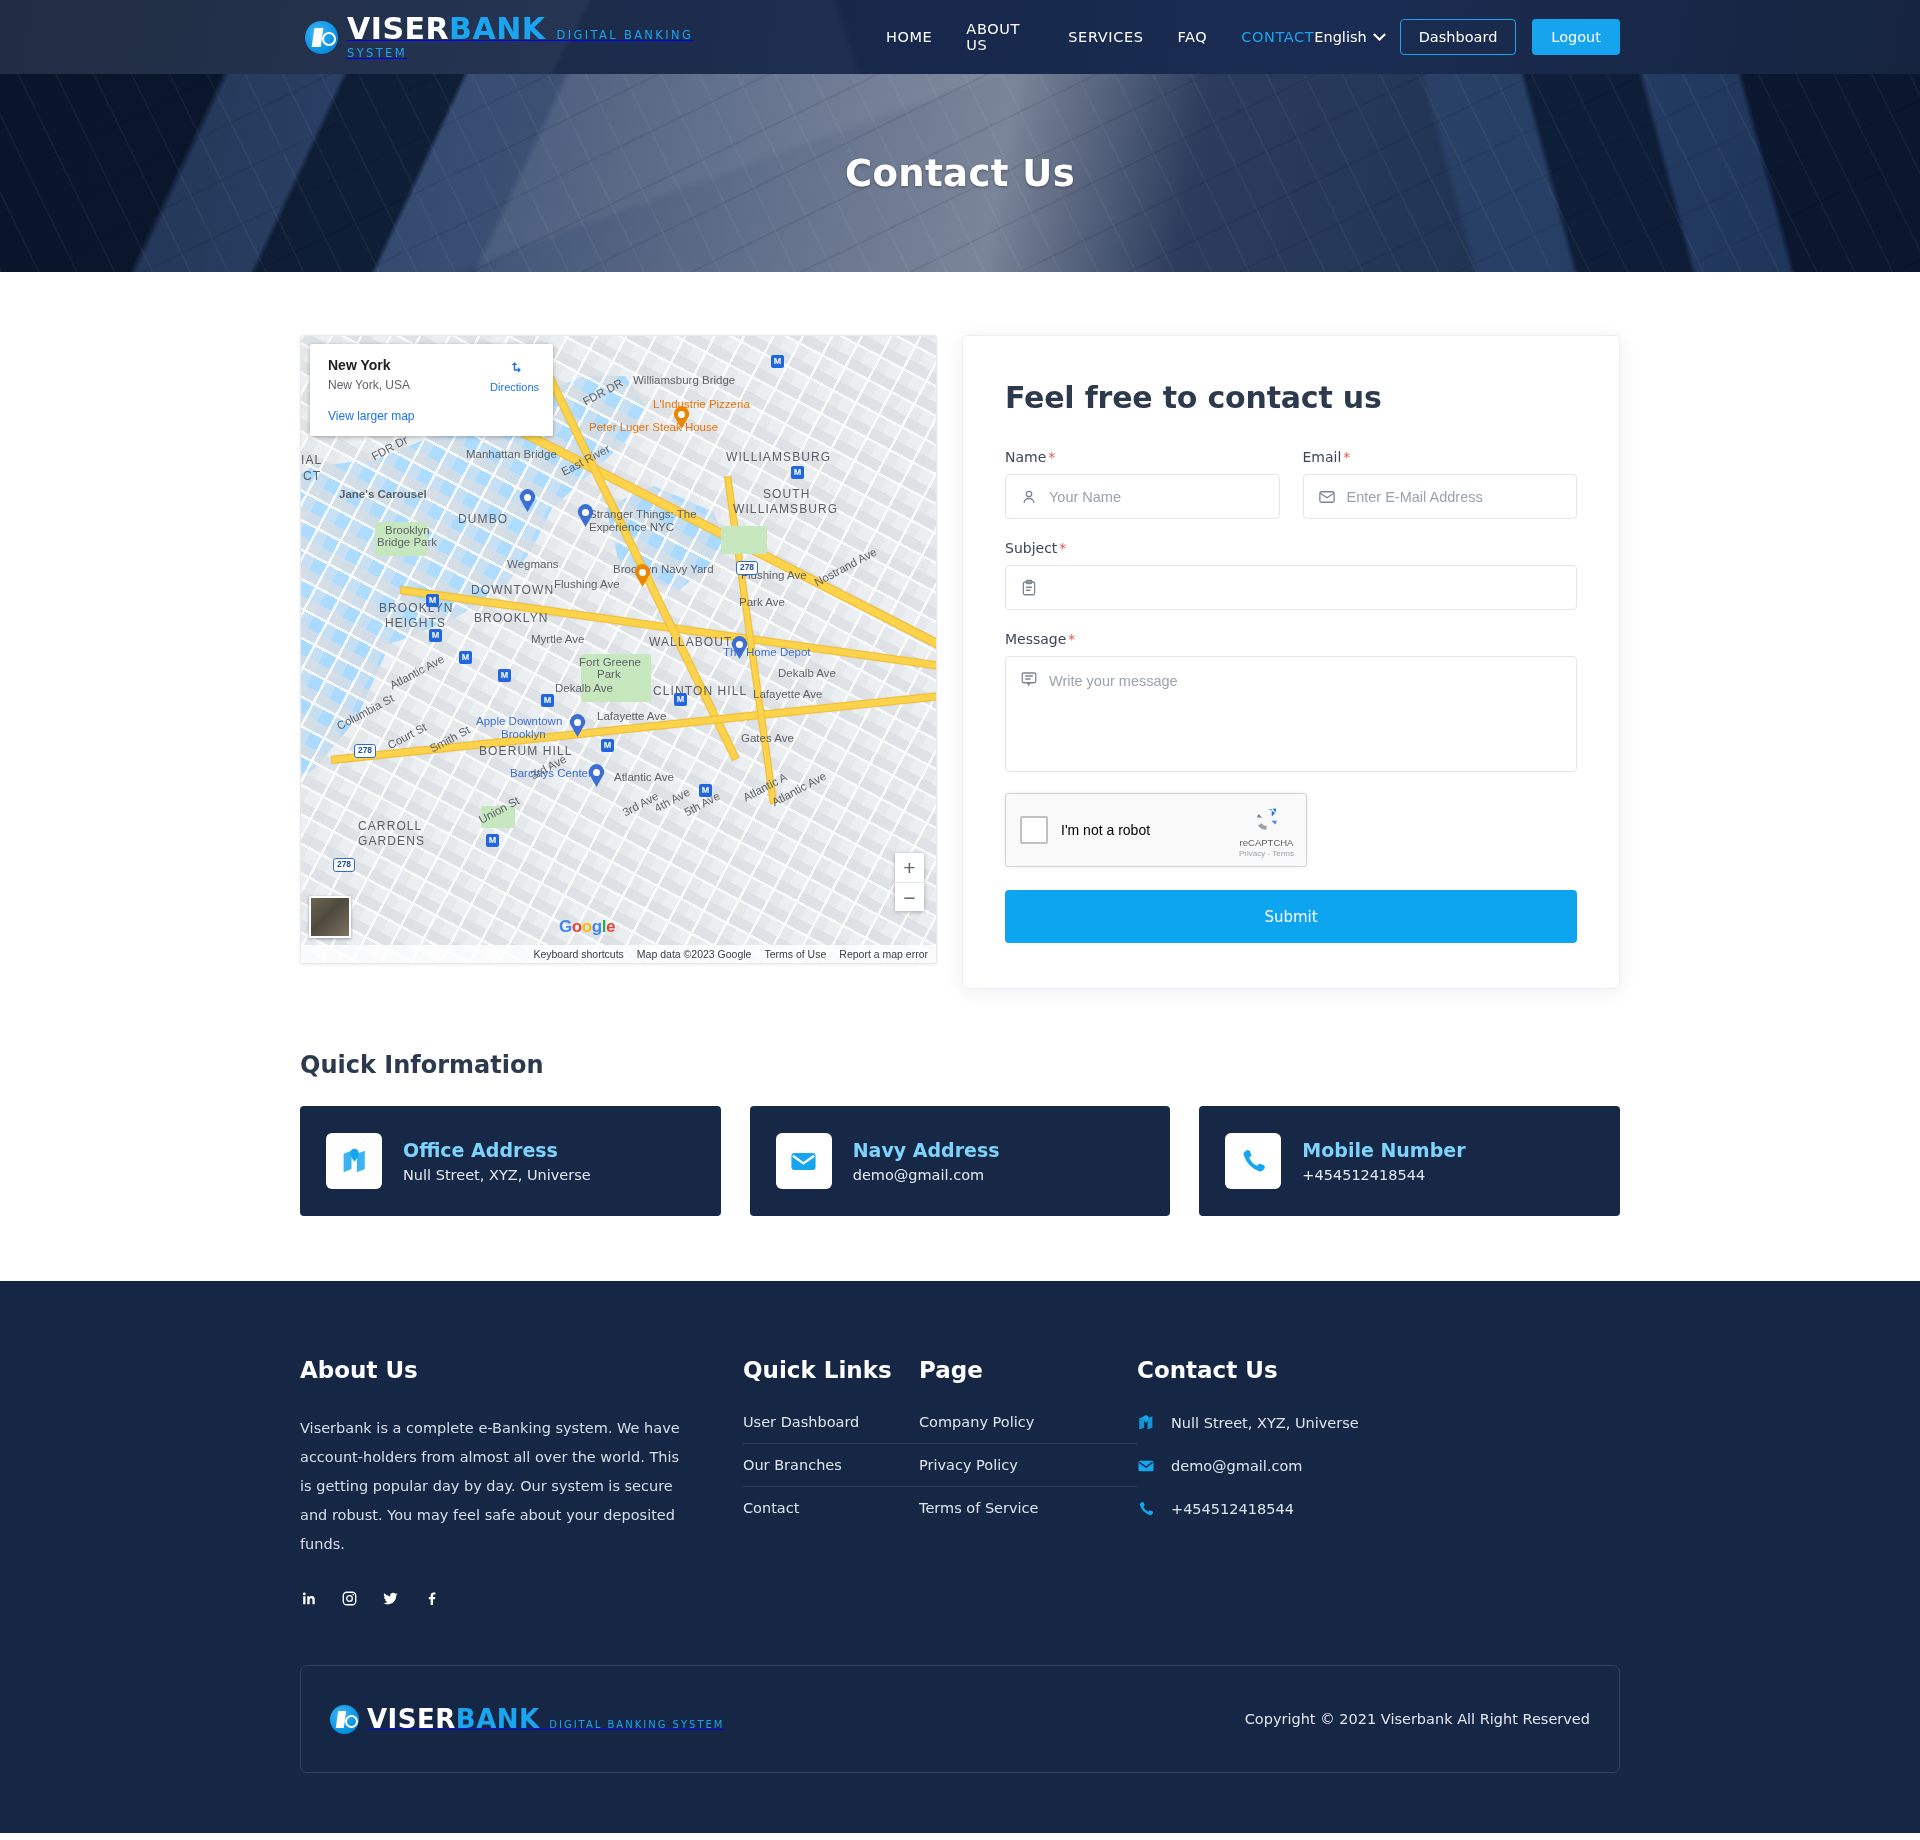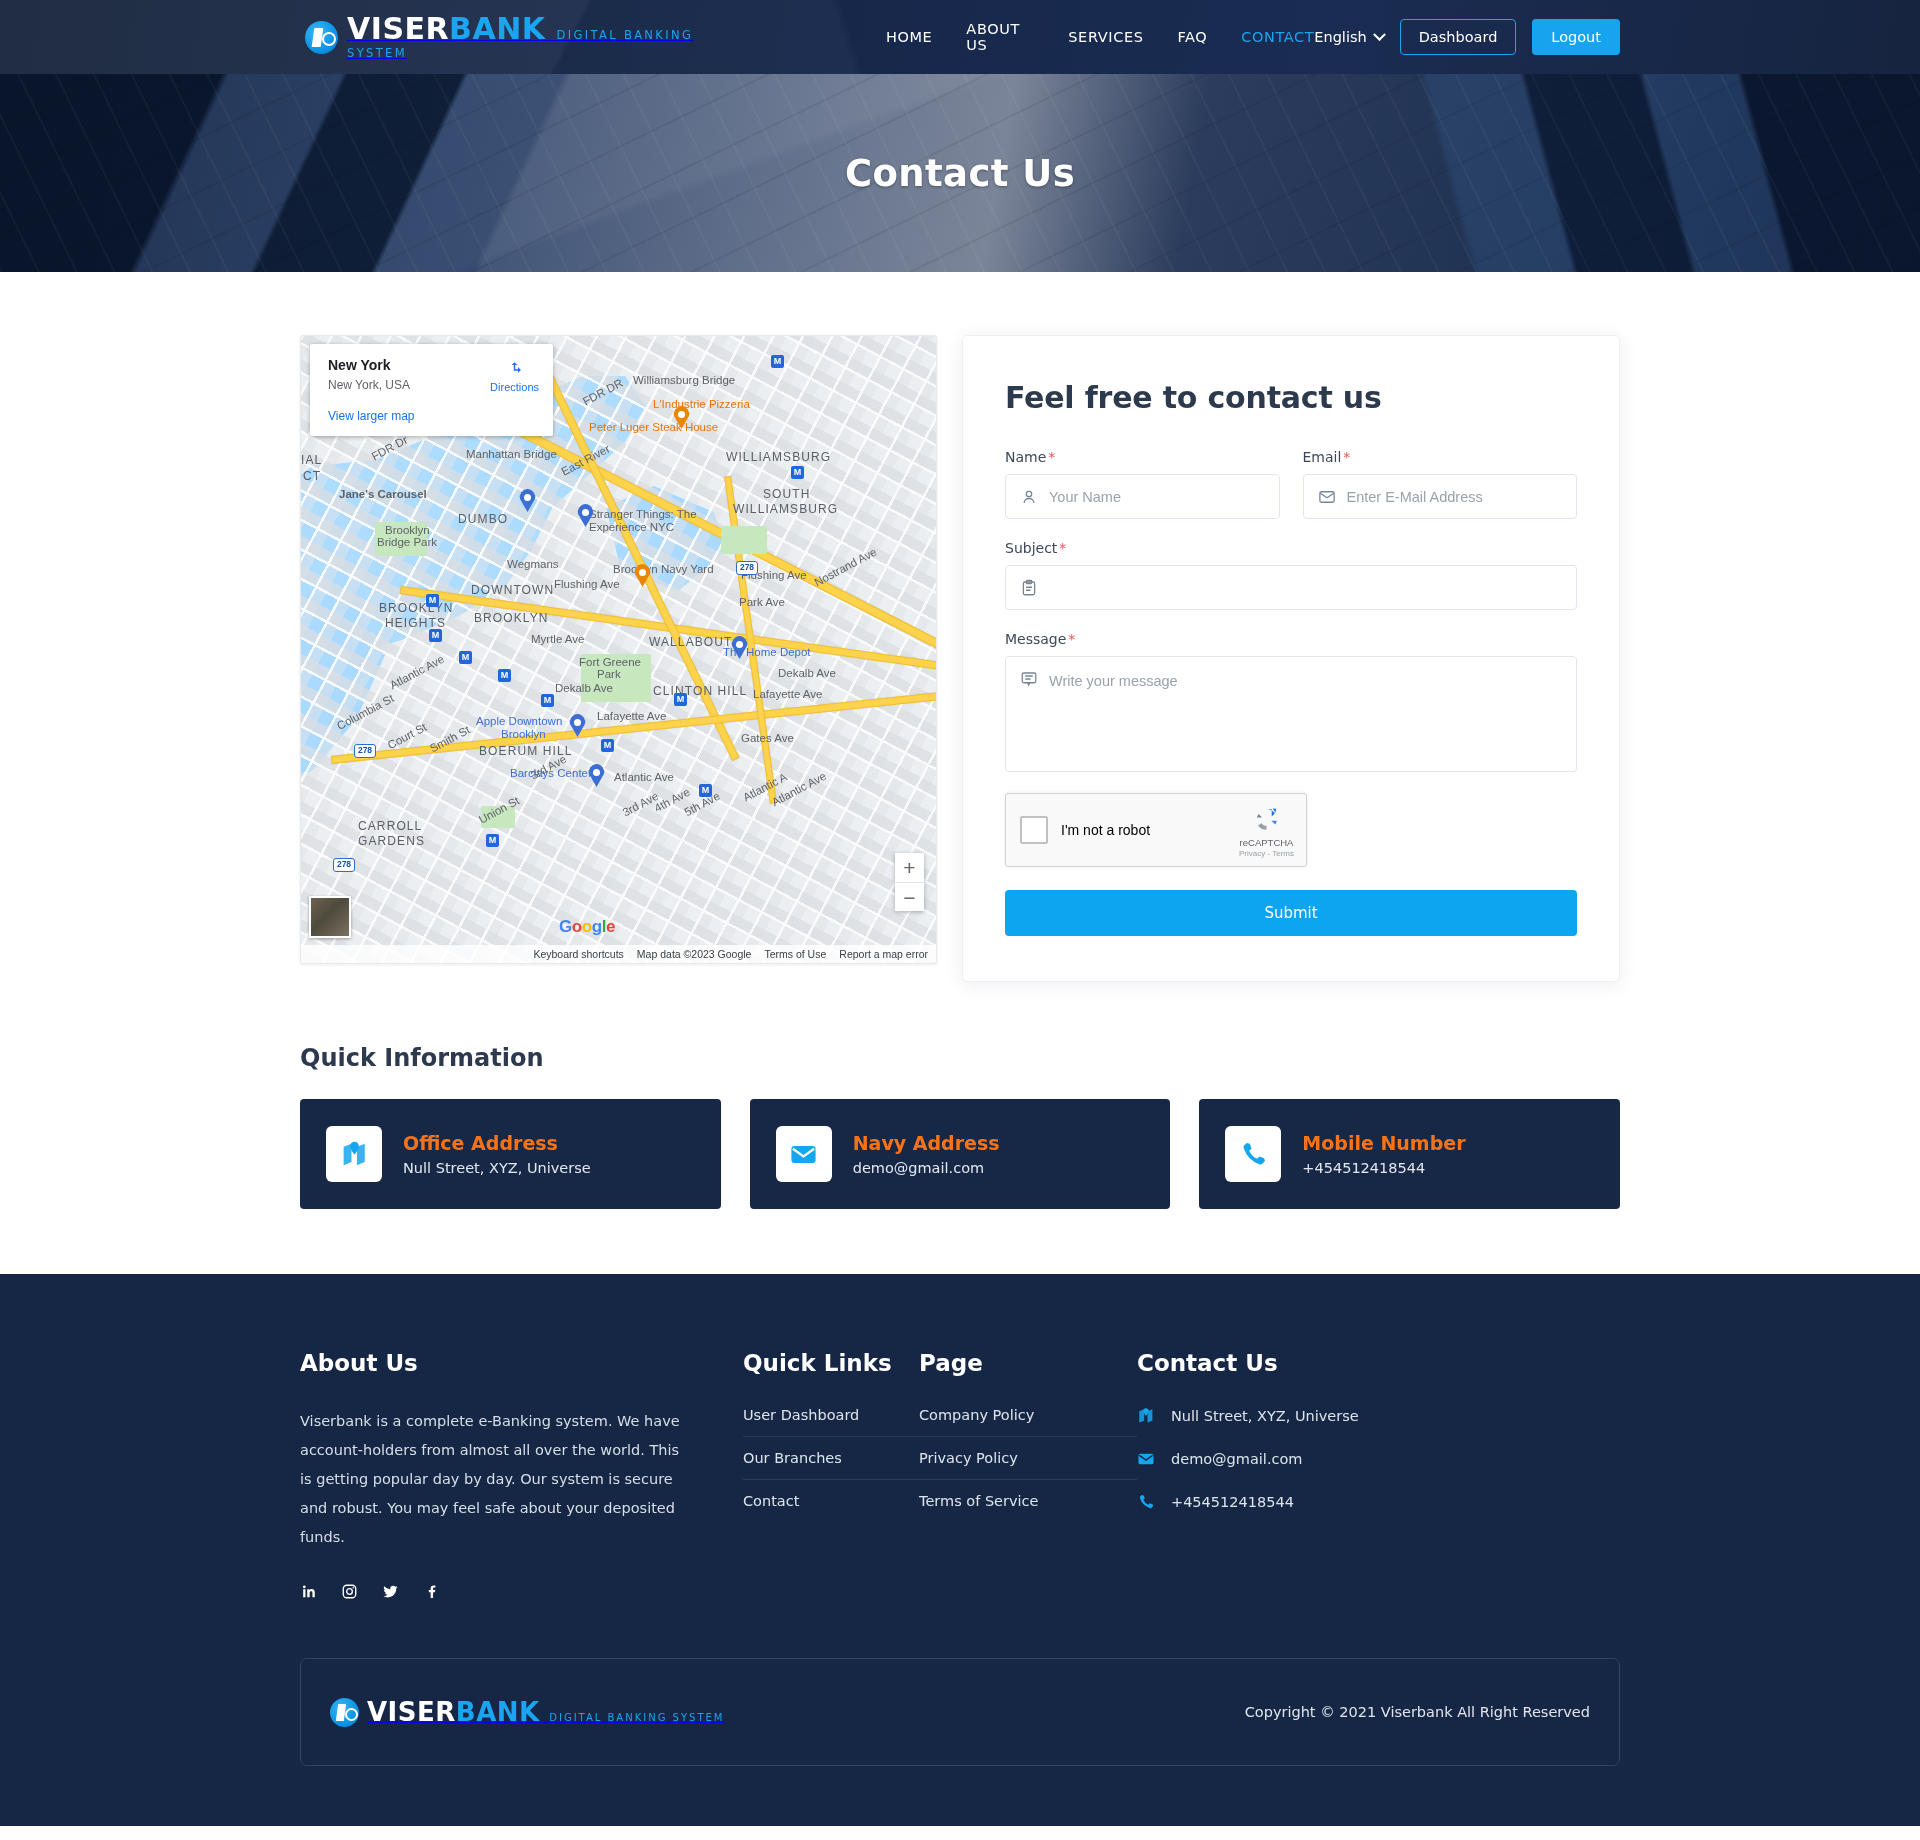--- a/index.html
+++ b/index.html
@@ -308,21 +308,21 @@
     width: 28px; height: 28px; background: #fff; border: 2px solid #c1c1c1;
     border-radius: 2px; flex: none;
   }
   .rc-label { font-size: 14px; color: #000; margin-left: 13px; font-family: "Liberation Sans", sans-serif; }
   .rc-right { margin-left: auto; text-align: center; }
   .rc-logo { width: 33px; height: 33px; margin: 0 auto 1px; display: block; }
   .rc-brand { font-size: 9.5px; color: #5f6368; font-family: "Liberation Sans", sans-serif; }
   .rc-terms { font-size: 8px; color: #9aa0a6; margin-top: 1px; font-family: "Liberation Sans", sans-serif; }
 
   .submit-btn {
-    margin-top: 23px; width: 100%; height: 46px;
+    margin-top: 23px; width: 100%; height: 53px;
     background: #0ea5f0; border: none; border-radius: 4px;
     color: #fff; font-size: 15px; cursor: pointer;
     font-family: "DejaVu Sans", sans-serif;
   }
 
   
   .quick-section { margin-top: 62px; }
   .quick-title {
     font-size: 24px; color: #2d3a4e; font-weight: 700; margin-bottom: 27px;
     font-family: "DejaVu Sans", sans-serif;
@@ -333,21 +333,21 @@
     display: flex; align-items: center; gap: 21px;
     padding: 27px 26px;
   }
   .qicon {
     width: 56px; height: 56px; background: #ffffff; border-radius: 6px;
     display: flex; align-items: center; justify-content: center; flex: none;
     color: #16a6f0;
   }
   .qicon svg { width: 29px; height: 29px; }
   .qcard h5 {
-    font-size: 19px; color: #f97316; font-weight: 700; margin-bottom: 6px;
+    font-size: 19px; color: #7dd3fc; font-weight: 700; margin-bottom: 6px;
     font-family: "DejaVu Sans", sans-serif;
   }
   .qcard p { font-size: 14.5px; color: #e3e8f0; font-family: "DejaVu Sans", sans-serif; }
 
   
   .footer { background: #152744; margin-top: 65px; padding: 76px 0 0; }
   .footer-cols { display: flex; }
   .fcol-about { width: 443px; padding-right: 55px; }
   .fcol-quick { width: 218px; }
   .fcol-page  { width: 218px; }

